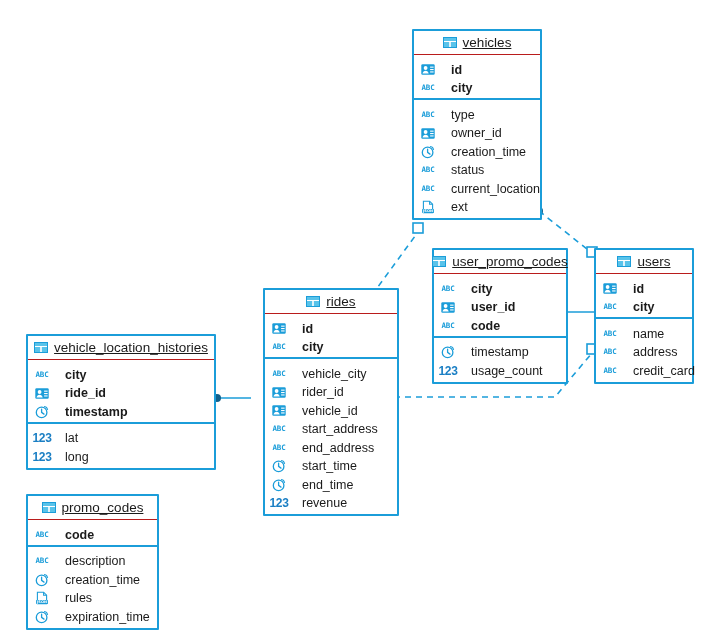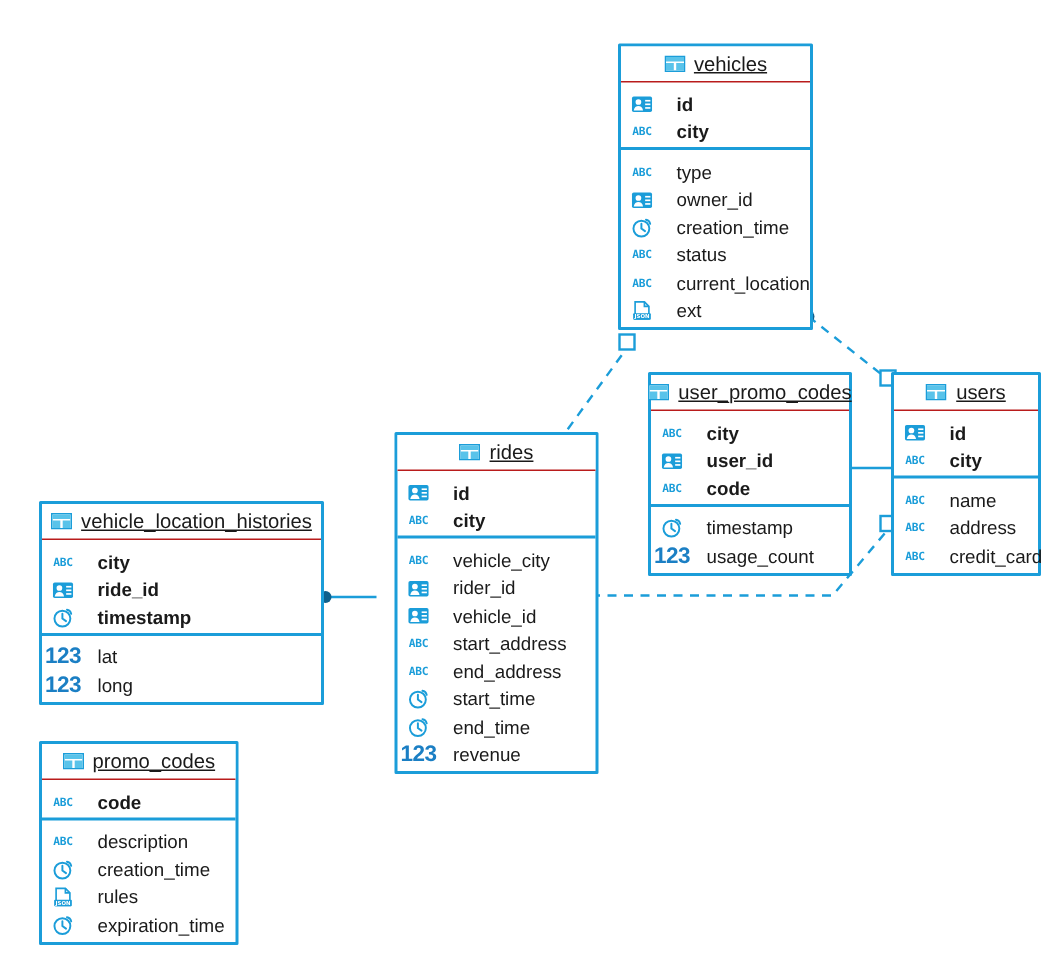--- a/index.html
+++ b/index.html
@@ -41,21 +41,21 @@
   .col.pk{font-weight:bold;}
   .ico{width:14px;height:14px;flex:0 0 14px;display:flex;align-items:center;justify-content:center;}
   .ico svg{display:block;}
   .abc-ico{
     font-family:"DejaVu Sans Mono", monospace;
     font-size:7.5px;font-weight:bold;color:#1b9dd9;letter-spacing:-0.2px;
     line-height:14px;
   }
   .num-ico{
     font-family:"Liberation Sans", sans-serif;
-    font-size:15px;font-weight:bold;color:#1b7fc4;letter-spacing:-0.3px;line-height:14px;
+    font-size:12px;font-weight:bold;color:#1b7fc4;letter-spacing:-0.3px;line-height:14px;
   }
 </style>
 </head>
 <body>
 
 <div id="canvas">
 
   <svg class="links" viewBox="0 0 705 636">
     <g id="link-group">
         <g>

